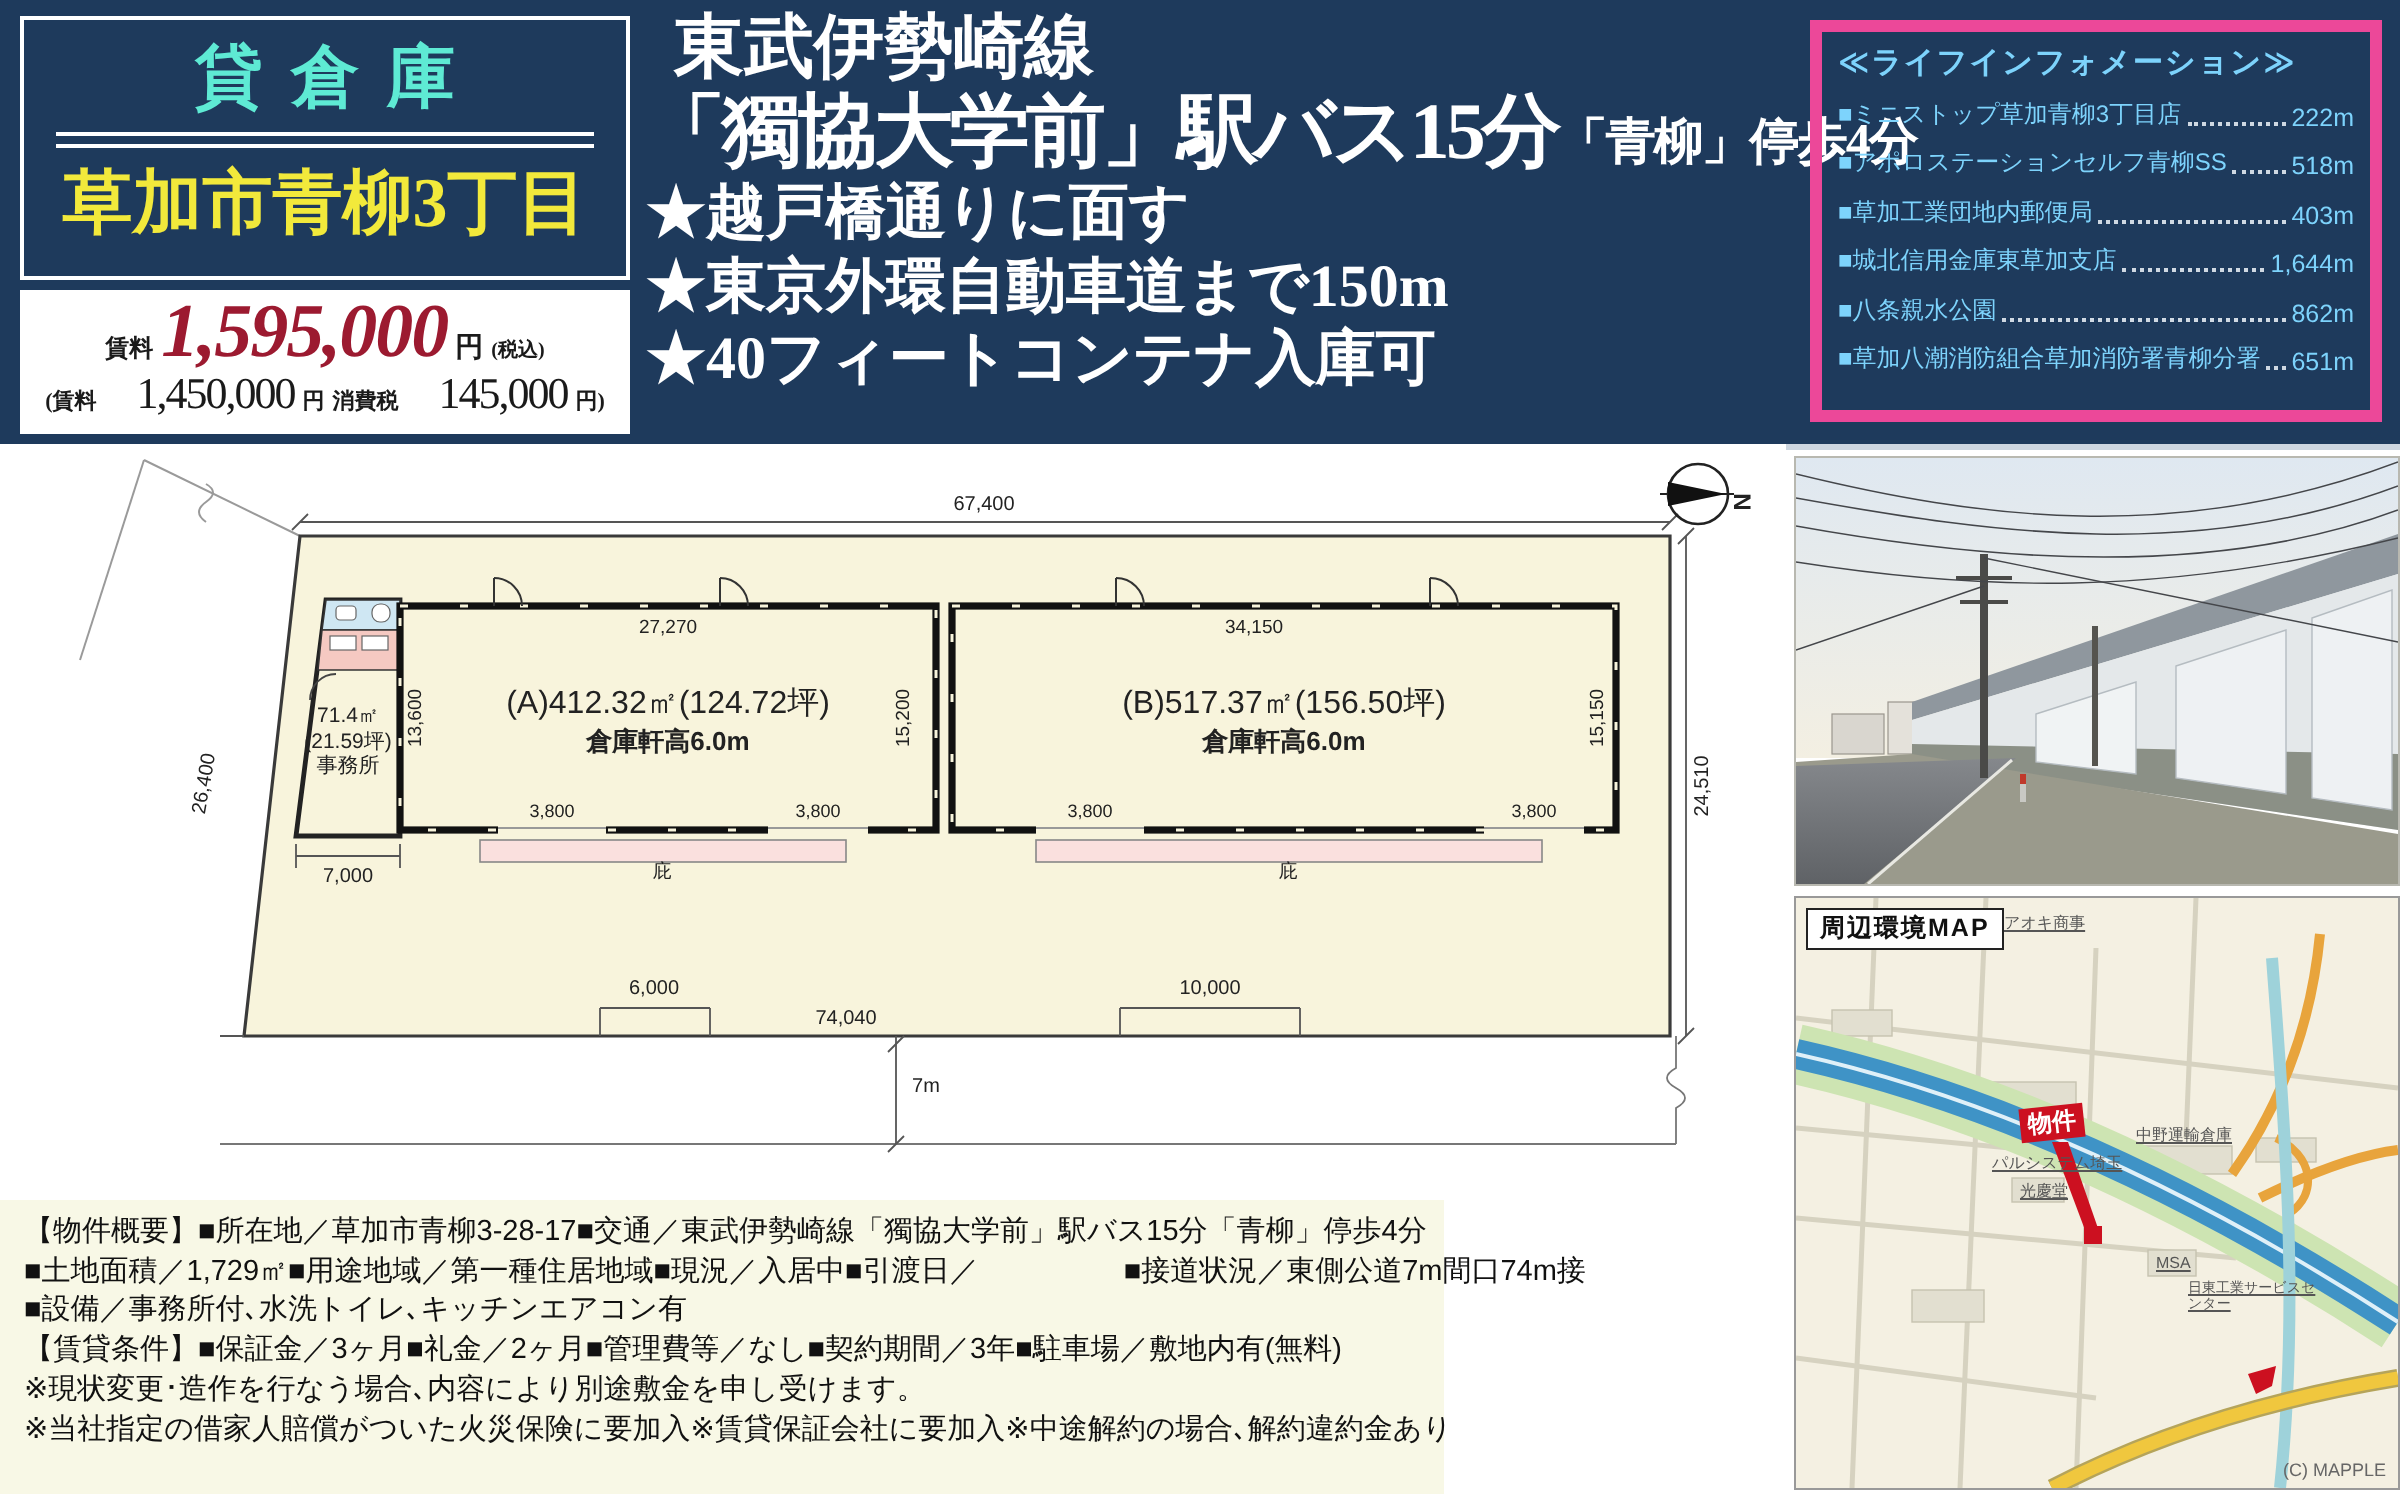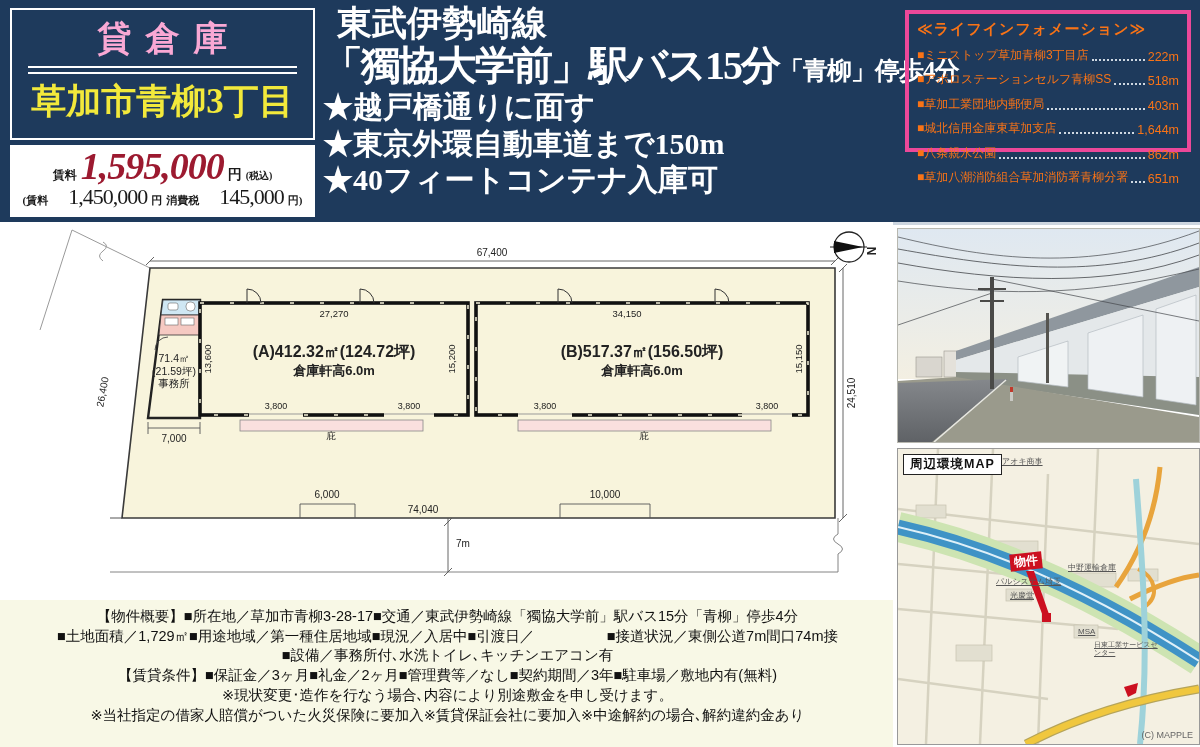--- a/index.html
+++ b/index.html
@@ -2,21 +2,21 @@
 <html><head>
 <meta charset="utf-8">
 <style>
   html,body{margin:0;padding:0;background:#e8e8e8;}
   #stage{position:relative;width:1200px;height:747px;background:#ffffff;overflow:hidden;
          font-family:"Liberation Sans","DejaVu Sans",sans-serif;color:#1a1a1a;}
   
   .hdr{position:absolute;left:0;top:0;width:1200px;height:222px;background:#1e3a5c;border-bottom:3px solid #cdd6e0;}
   .badge-wrap{position:absolute;left:10px;top:8px;width:305px;}
   .badge-box{border:2px solid #ffffff;height:132px;box-sizing:border-box;text-align:center;}
-  .badge-title{font-family:"Liberation Serif","DejaVu Serif",serif;font-weight:bold;color:#f9a8d4;
+  .badge-title{font-family:"Liberation Serif","DejaVu Serif",serif;font-weight:bold;color:#5eead4;
                font-size:34px;letter-spacing:14px;padding-left:14px;margin-top:6px;}
   .badge-divider{margin:4px 16px;border-top:2px solid #fff;border-bottom:2px solid #fff;height:4px;}
   .badge-city{font-family:"Liberation Serif","DejaVu Serif",serif;font-weight:bold;color:#f2e93b;
               font-size:35px;letter-spacing:0px;margin-top:2px;white-space:nowrap;}
   .price-box{margin-top:5px;background:#ffffff;height:72px;box-sizing:border-box;text-align:center;
              font-family:"Liberation Serif","DejaVu Serif",serif;padding-top:2px;}
   .price-l1{white-space:nowrap;line-height:1;}
   .price-label{font-size:12px;font-weight:bold;}
   .price-main{font-size:38px;font-weight:bold;font-style:italic;color:#9c1a30;letter-spacing:-1px;}
   .price-unit{font-size:14px;font-weight:bold;}
@@ -26,52 +26,52 @@
   .price-num2{font-size:22px;letter-spacing:-1px;margin-left:16px;}
   
   .hmid{position:absolute;left:323px;top:4px;width:575px;color:#fff;
         font-family:"Liberation Serif","DejaVu Serif",serif;}
   .hmid .l1{font-size:35px;font-weight:bold;line-height:1.15;margin-left:14px;}
   .hmid .l2{white-space:nowrap;line-height:1.12;}
   .hmid .l2 .big{font-size:40px;font-weight:bold;letter-spacing:-2px;}
   .hmid .l2 .sub{font-size:25px;font-weight:bold;letter-spacing:-1px;}
   .hmid .feat{font-size:30px;font-weight:bold;line-height:1.22;letter-spacing:0px;white-space:nowrap;}
   
-  .linfo{position:absolute;left:905px;top:10px;width:286px;height:142px;border:4px solid #ec4899;
-         box-sizing:border-box;color:#f97316;padding:6px 8px 4px 8px;}
+  .linfo{position:absolute;left:905px;top:10px;width:286px;height:201px;border:6px solid #ec4899;
+         box-sizing:border-box;color:#7dd3fc;padding:6px 8px 4px 8px;}
   .linfo-title{font-size:15px;font-weight:bold;letter-spacing:1px;margin-bottom:4px;}
   .li-row{display:flex;align-items:flex-end;font-size:12px;margin-top:7.5px;white-space:nowrap;}
   .li-dots{flex:1;border-bottom:2px dotted #cfd8e2;margin:0 3px 3px 3px;min-width:6px;}
   .li-dist{font-size:12.5px;}
   
   .plan{position:absolute;left:0;top:222px;width:893px;height:378px;background:#fff;}
   .plan svg{position:absolute;left:0;top:0;}
   .plan-label{position:absolute;transform:translate(-50%,-50%);font-size:10px;color:#222;
               white-space:nowrap;line-height:1.2;}
   .rot90{transform:translate(-50%,-50%) rotate(-90deg);}
   .rotN{transform:translate(-50%,-50%) rotate(90deg);font-weight:bold;font-size:12px;}
   .rotL{transform:translate(-50%,-50%) rotate(-80deg);}
-  .bldg-title{font-size:16px;font-weight:bold;}
+  .bldg-title{font-size:16px;font-weight:normal;}
   .bldg-sub{font-size:13px;font-weight:bold;}
   .office-text{font-size:10.5px;text-align:center;}
   
   .photo{position:absolute;left:897px;top:228px;width:303px;height:215px;border:1px solid #b8b8b0;
          box-sizing:border-box;overflow:hidden;}
   
   .map{position:absolute;left:897px;top:448px;width:303px;height:297px;border:1px solid #999;
        box-sizing:border-box;overflow:hidden;background:#f4f0e2;}
   .map-label{position:absolute;font-size:8px;color:#555;white-space:nowrap;line-height:1.15;text-decoration:underline;}
   .map-title{position:absolute;left:5px;top:5px;background:#fff;border:1.5px solid #222;
              font-size:12.5px;font-weight:bold;padding:1px 6px;color:#111;letter-spacing:1px;}
   .map-marker{position:absolute;left:112px;top:104px;background:#cc1020;color:#fff;font-weight:bold;
               font-size:12px;padding:0 4px;transform:rotate(-6deg);font-family:"Liberation Serif",serif;}
   .map-credit{position:absolute;right:6px;bottom:4px;font-size:9px;color:#666;}
   
-  .overview{position:absolute;left:0;top:600px;width:893px;height:147px;background:#f8f8e6;
-            box-sizing:border-box;padding:7px 10px 0 12px;text-align:center;}
+  .overview{position:absolute;left:0;top:600px;width:722px;height:147px;background:#f8f8e6;
+            box-sizing:border-box;padding:7px 10px 0 12px;}
   .ov-line{font-size:14.5px;line-height:1.36;white-space:nowrap;color:#111;}
 </style>
 </head>
 <body>
 
 <div id="stage">
 
   <div class="hdr">
 
     <div class="badge-wrap">

